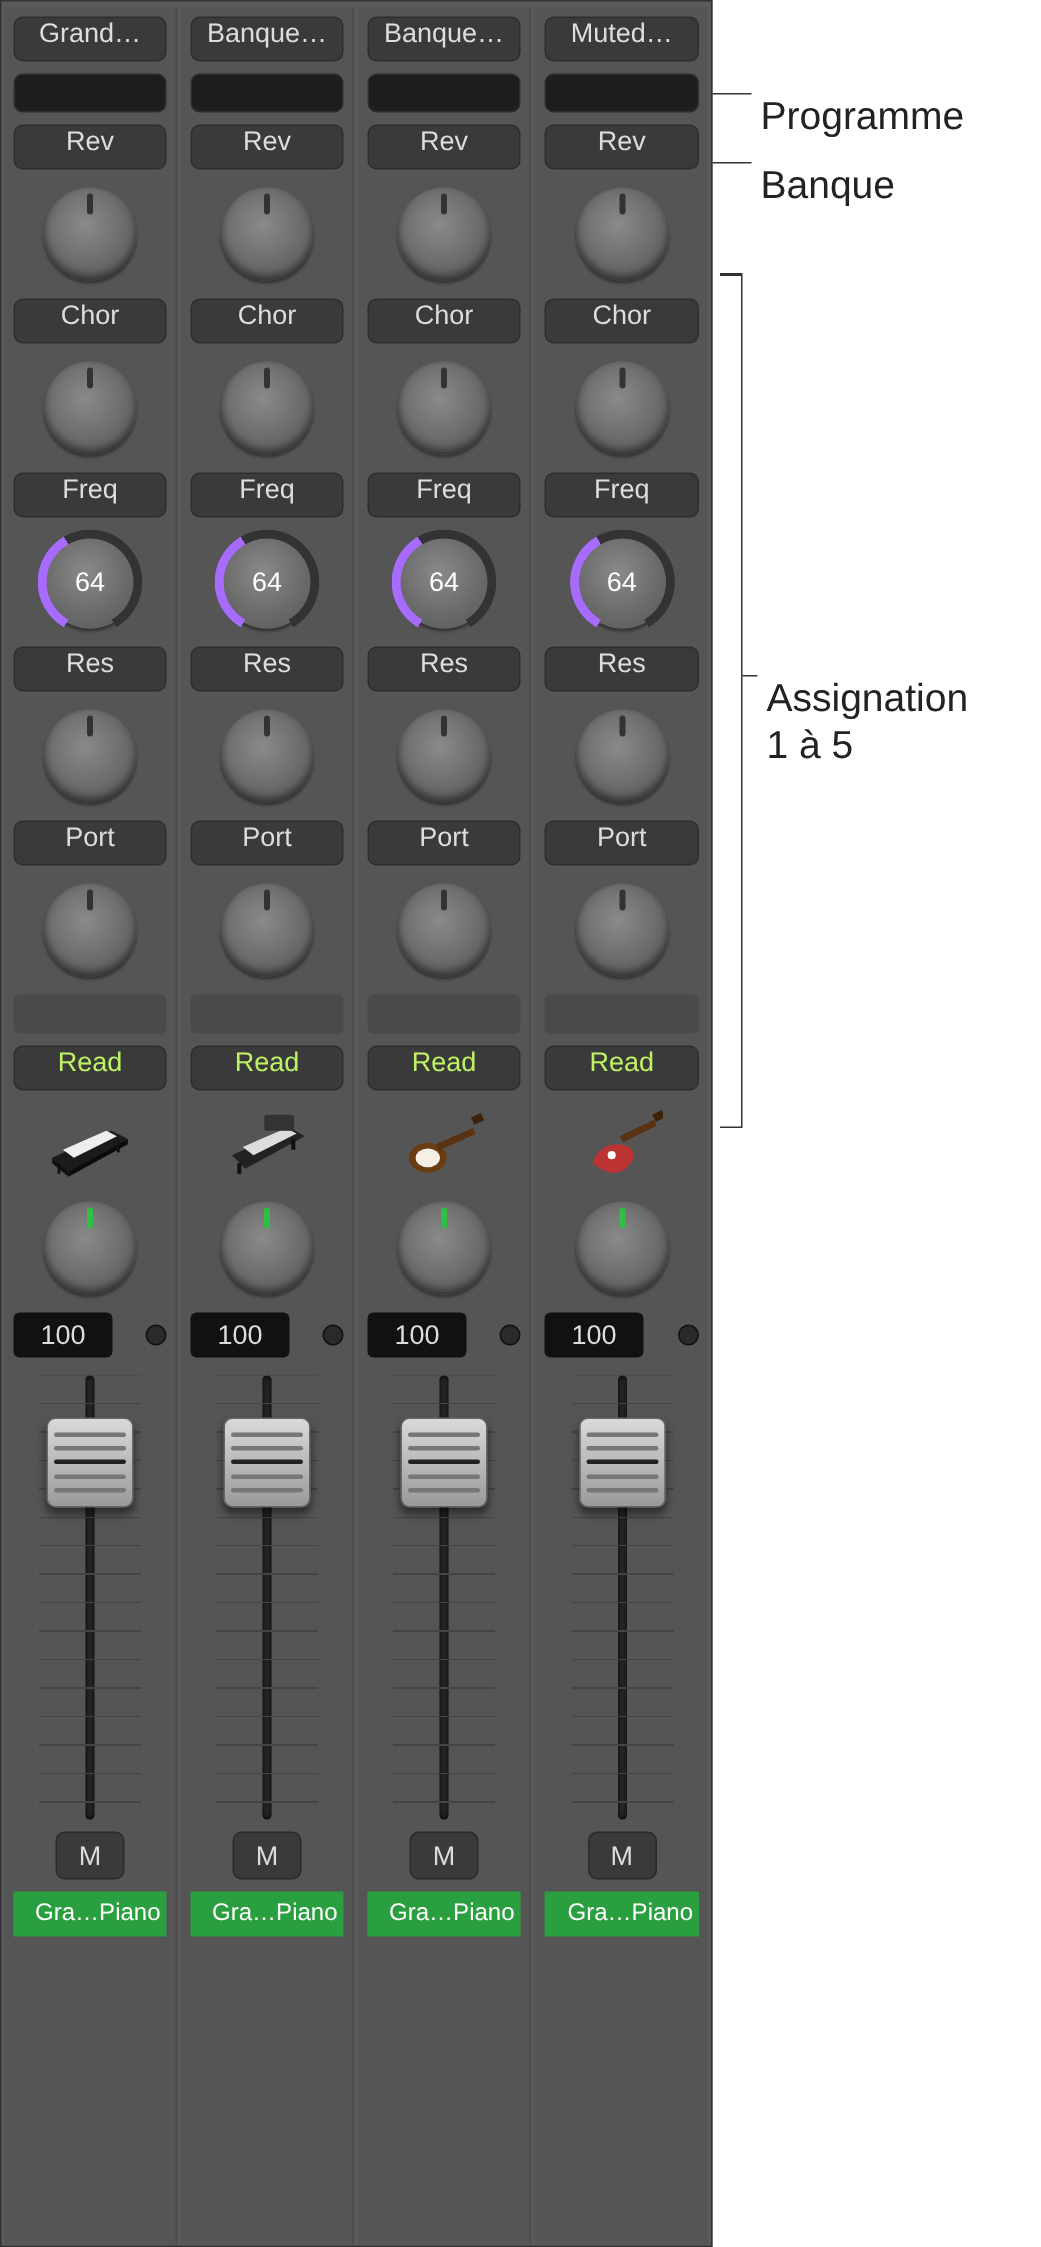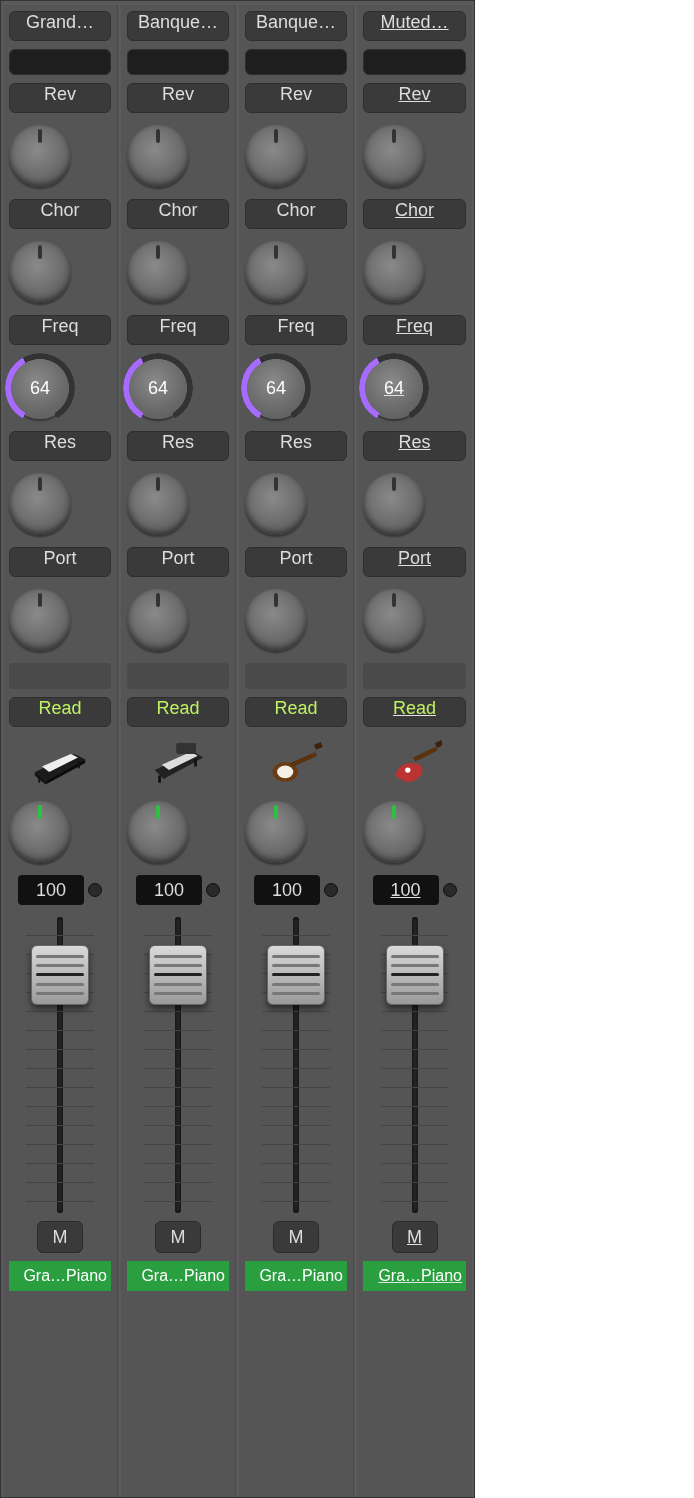--- a/index.html
+++ b/index.html
@@ -26,21 +26,21 @@
     width: 115px;
     display: flex;
     flex-direction: column;
     align-items: center;
     background: #555;
     padding: 6px 6px 0 6px;
     gap: 8px;
     position: relative;
     border-right: 1px solid #4a4a4a;
   }
-  .strip:last-child { border-right: none; text-decoration: underline; }
+  .strip:last-child { border-right: none; }
 
   .btn {
     width: 100%;
     height: 30px;
     border-radius: 6px;
     background: #3a3a3a;
     border: 1px solid #2e2e2e;
     display: flex;
     align-items: flex-start;
     justify-content: center;
@@ -55,21 +55,21 @@
     background: #1e1e1e;
     height: 26px;
   }
   .btn-green {
     color: #bef264;
   }
 
   .knob-row {
     display:flex;
     align-items:center;
-    justify-content:flex-start;
+    justify-content:center;
     width:100%;
     height: 70px;
   }
   .knob {
     width: 62px; height: 62px;
     border-radius: 50%;
     background: radial-gradient(circle at 45% 40%, #8a8a8a, #6a6a6a 55%, #575757);
     position: relative;
     box-shadow: inset 0 -3px 6px rgba(0,0,0,.5), 0 2px 2px rgba(0,0,0,.4);
   }
@@ -102,21 +102,21 @@
 
   .spacer { width:100%; height:26px; background:#4a4a4a; border-radius:4px; }
 
   .inst {
     width:60px; height:54px;
     display:flex; align-items:center; justify-content:center;
   }
   .inst svg { width:54px; height:48px; }
 
   .vol-row {
-    display:flex; align-items:center; gap:4px; width:100%; justify-content:center;
+    display:flex; align-items:center; gap:4px; width:100%; justify-content:space-between;
   }
   .vol-box {
     width:66px; height:30px; background:#111; border-radius:4px;
     display:flex; align-items:center; justify-content:center;
     color:#ddd; font-size:18px;
   }
   .peak-dot {
     width:14px; height:14px; border-radius:50%; background:#2a2a2a;
     border:1px solid #111;
   }
@@ -574,13 +574,29 @@
     <div class="mute">
           <span>M</span>
         </div>
 
     <div class="name-bar">
       <span>Gra…</span>
           <span>Piano</span>
     </div>
   </div>
 </div>
+  <div class="annos">
+    <div class="anno" style="left:0; top:62px;">
+      <div class="line" style="width:26px;"></div>
+      <div class="text">Programme</div>
+    </div>
+    <div class="anno" style="left:0; top:108px;">
+      <div class="line" style="width:26px;"></div>
+      <div class="text">Banque</div>
+    </div>
+    <div class="brace" style="left:6px; top:182px; height:570px;"></div>
+    <div class="anno" style="left:20px; top:450px;">
+      <div class="line" style="width:10px;"></div>
+      <div class="text" style="white-space:pre;">Assignation
+1 à 5</div>
+    </div>
+  </div>
 </div>
 
 </body></html>

